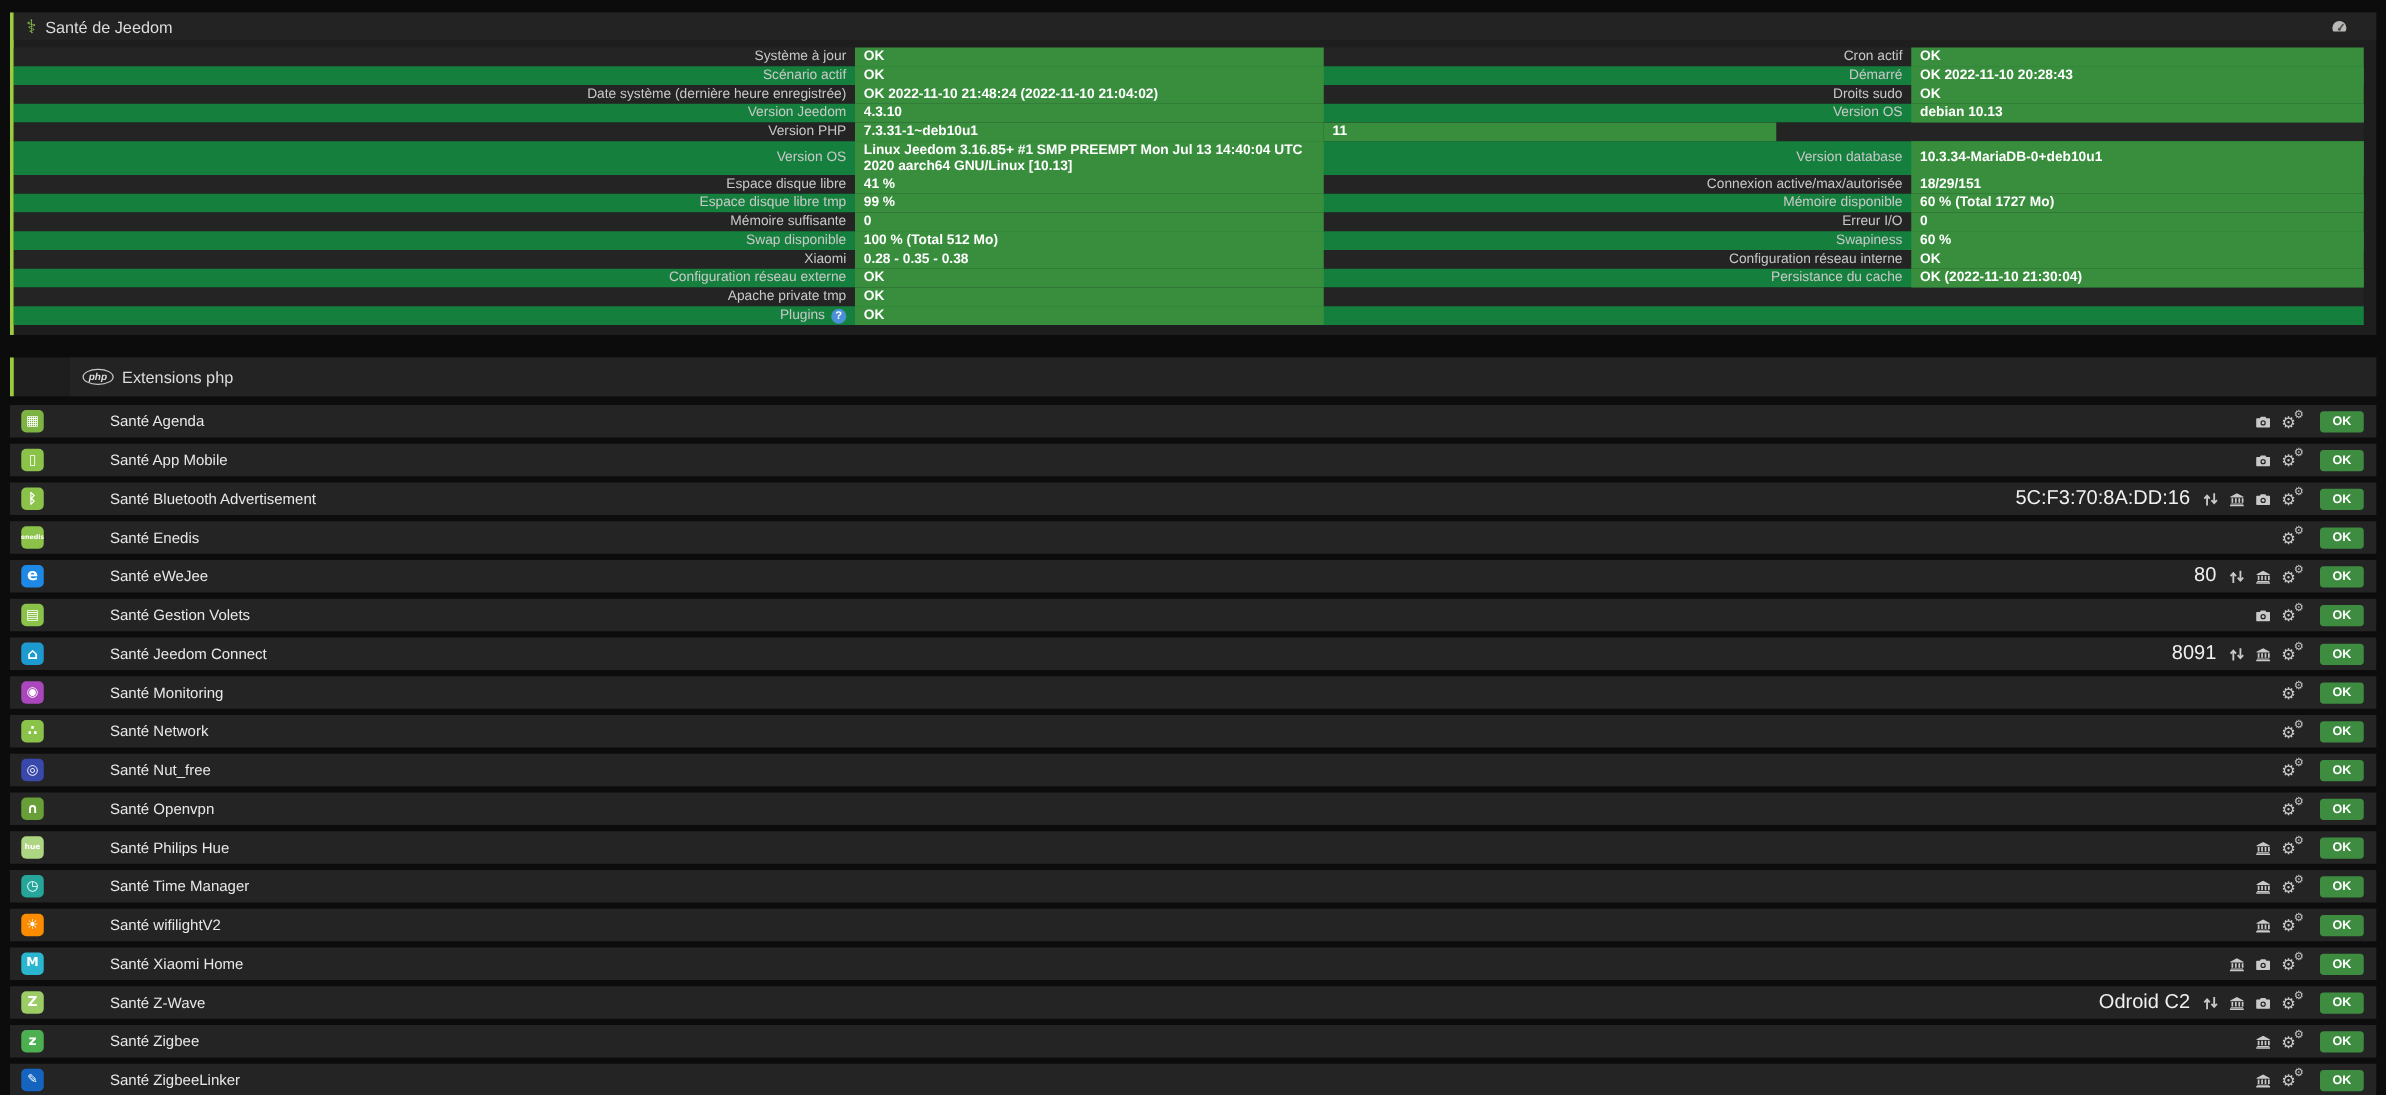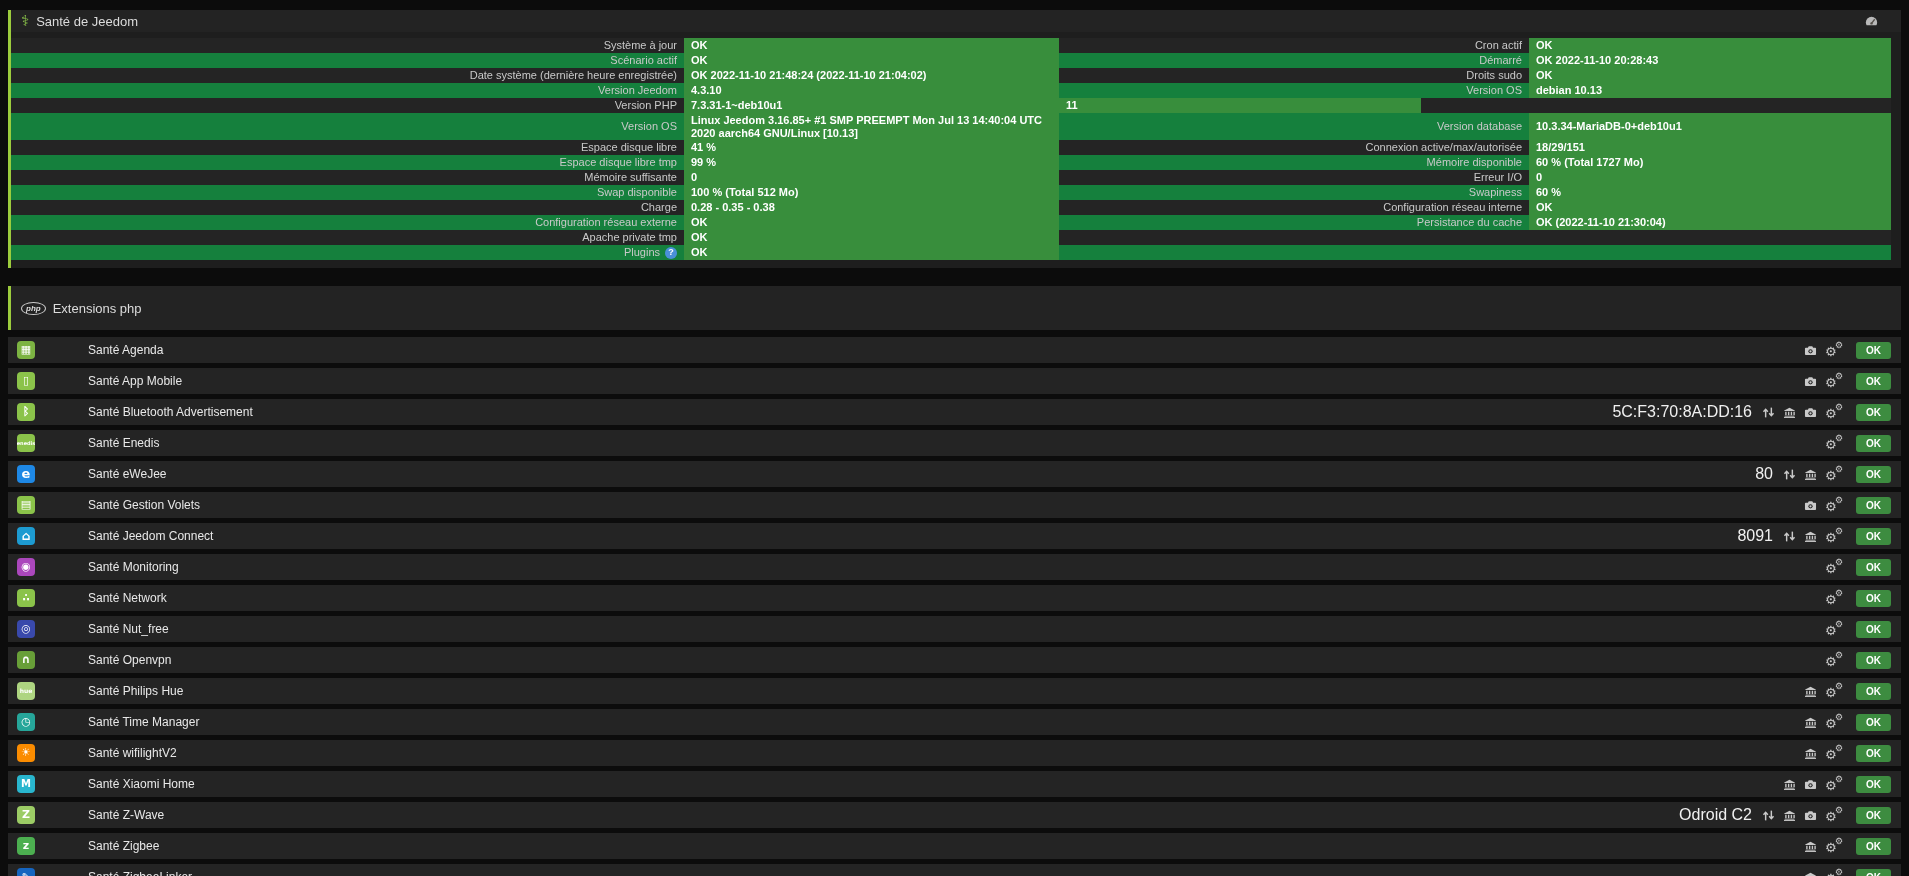--- a/index.html
+++ b/index.html
@@ -8,21 +8,21 @@
     background:#0c0c0c;
     font-family:"Liberation Sans",sans-serif;
     -webkit-font-smoothing:antialiased;
   }
   .panel{margin:0 8px;background:#1e1e1e;border-left:3px solid #9ccc3d;}
   #health-panel{margin-top:10px;}
   .panel-header{
     height:22px;display:flex;align-items:center;gap:7px;padding:0 10px;
     background:#232323;color:#dcdcdc;font-size:13px;position:relative;
   }
-  .ext-header{height:44px;margin-top:18px;}
+  .ext-header{height:31px;margin-top:18px;margin-left:45px;}
   .caduceus{font-family:"DejaVu Sans",sans-serif;color:#8bc34a;font-size:15px;line-height:15px;}
   .gauge{position:absolute;right:22px;top:4px;display:inline-flex;}
   .php-badge{
     border:1px solid #c9c9c9;border-radius:50%;font-size:8px;font-style:italic;
     font-weight:bold;padding:1px 4px;color:#ddd;line-height:9px;
   }
 
   
   .health-table{padding:6px 10px 8px 0;}
   .hrow{display:flex;align-items:stretch;min-height:15px;}
@@ -141,21 +141,21 @@
           <div class="hcell l2">Erreur I/O</div>
           <div class="hcell v2">0</div>
         </div>
         <div class="hrow even">
           <div class="hcell l1">Swap disponible</div>
           <div class="hcell v1">100 % (Total 512 Mo)</div>
           <div class="hcell l2">Swapiness</div>
           <div class="hcell v2">60 %</div>
         </div>
         <div class="hrow odd">
-          <div class="hcell l1">Charge</div>
+          <div class="hcell l1">Xiaomi</div>
           <div class="hcell v1">0.28 - 0.35 - 0.38</div>
           <div class="hcell l2">Configuration réseau interne</div>
           <div class="hcell v2">OK</div>
         </div>
         <div class="hrow even">
           <div class="hcell l1">Configuration réseau externe</div>
           <div class="hcell v1">OK</div>
           <div class="hcell l2">Persistance du cache</div>
           <div class="hcell v2">OK (2022-11-10 21:30:04)</div>
         </div>

